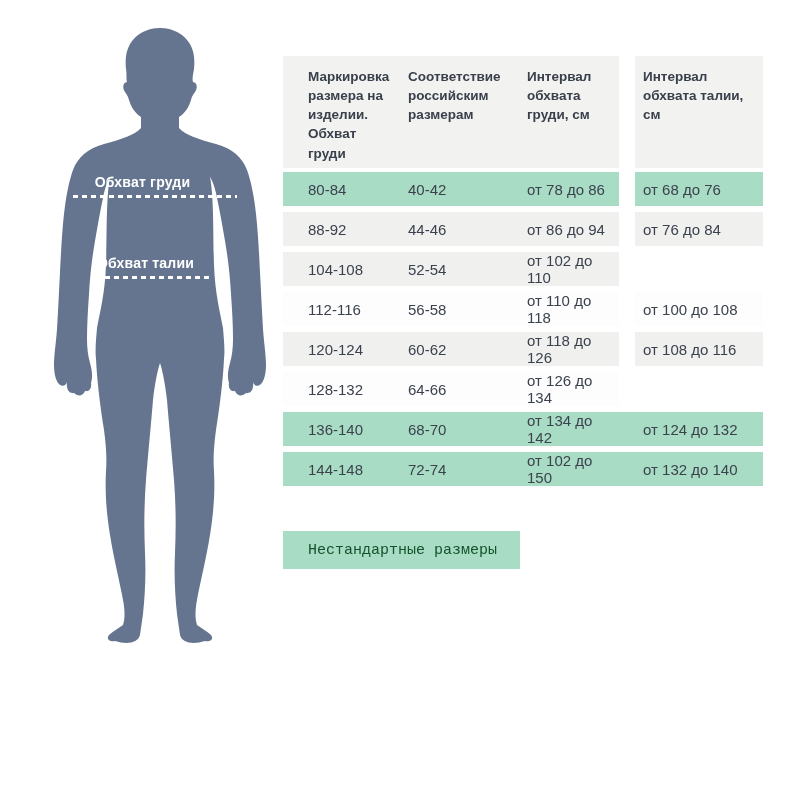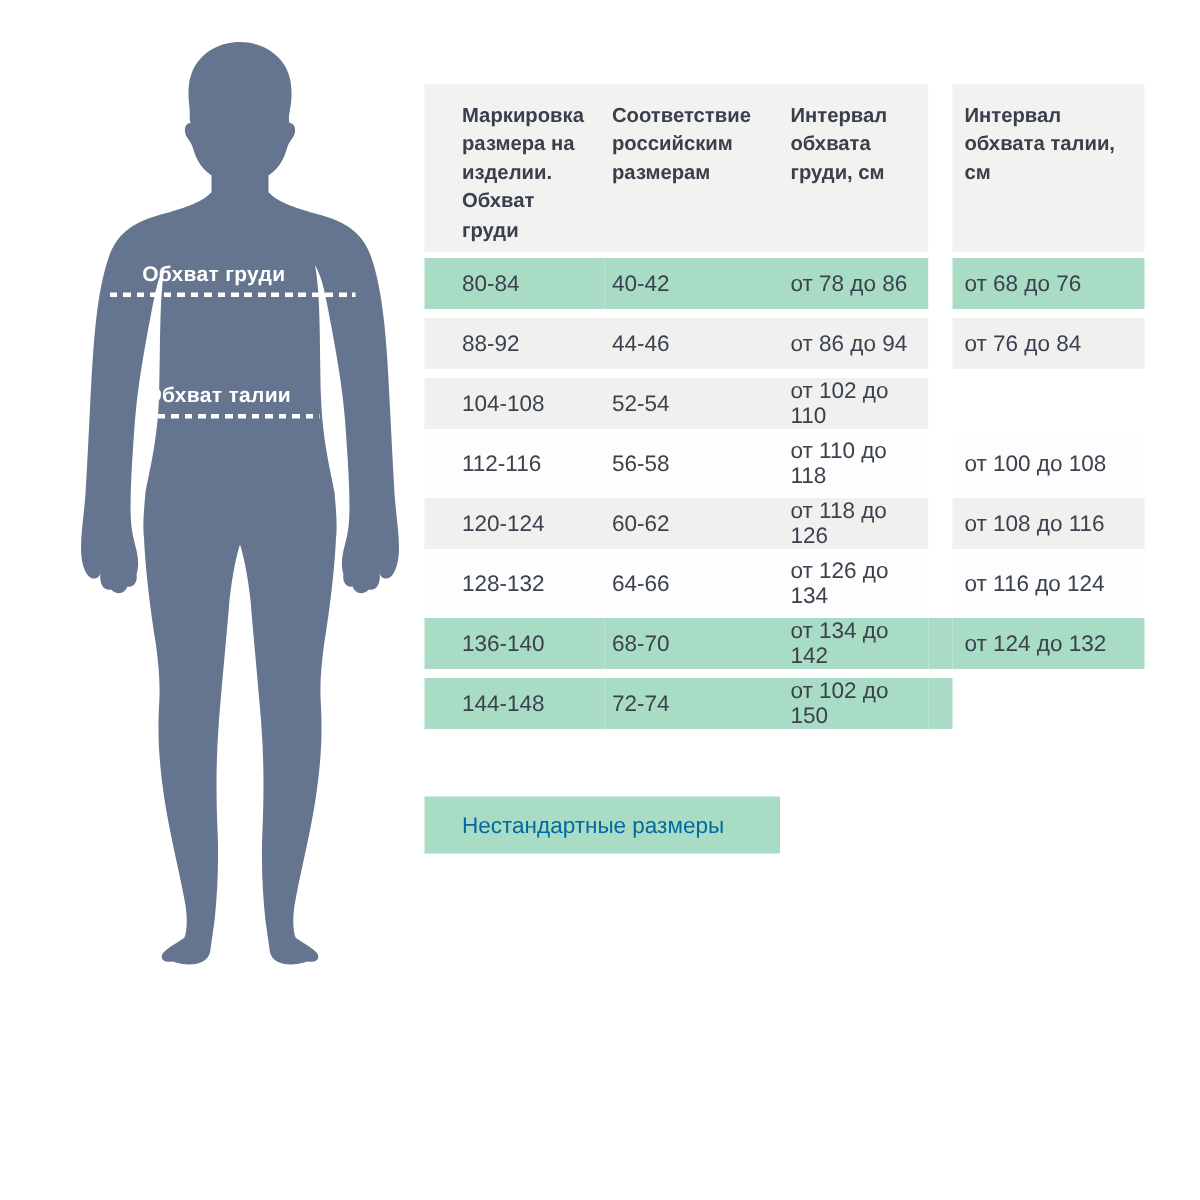--- a/index.html
+++ b/index.html
@@ -52,21 +52,21 @@
   .bg-gray  .cell{background:var(--row-gray);}
   .bg-white .cell{background:var(--row-white);}
   .gut-green .gutter{background:var(--green);}
   .gut-white .gutter{background:#ffffff;}
 
   
   #nonstandard-button{
     position:absolute;left:283px;top:531px;width:237px;height:38px;
     background:var(--green);border:none;cursor:pointer;
     display:flex;align-items:center;padding-left:25px;
-    font-family:Liberation Sans, sans-serif;font-size:15px;color:#0369a1;
+    font-family:Liberation Mono, monospace;font-size:15px;color:#14532d;
   }
 </style>
 </head>
 <body>
 
 <div id="stage">
 
   <div id="figure">
     <svg width="260" height="630" viewBox="0 0 260 630">
       <path fill="#66758f" d="
@@ -161,33 +161,33 @@
       <div class="cell c2">60-62</div>
       <div class="cell c3">от 118 до 126</div>
       <div class="gutter"></div>
       <div class="cell c4">от 108 до 116</div>
     </div>
         <div class="trow bg-white gut-white">
       <div class="cell c1">128-132</div>
       <div class="cell c2">64-66</div>
       <div class="cell c3">от 126 до 134</div>
       <div class="gutter"></div>
-      <div class="cell c4">от 116 до 124</div>
     </div>
         <div class="trow bg-green gut-green">
       <div class="cell c1">136-140</div>
       <div class="cell c2">68-70</div>
       <div class="cell c3">от 134 до 142</div>
       <div class="gutter"></div>
       <div class="cell c4">от 124 до 132</div>
     </div>
         <div class="trow bg-green gut-green">
       <div class="cell c1">144-148</div>
       <div class="cell c2">72-74</div>
       <div class="cell c3">от 102 до 150</div>
       <div class="gutter"></div>
+      <div class="cell c4">от 132 до 140</div>
     </div>
       </div>
   </div>
 
   <button id="nonstandard-button">Нестандартные размеры</button>
 
 </div>
 
 </body></html>

